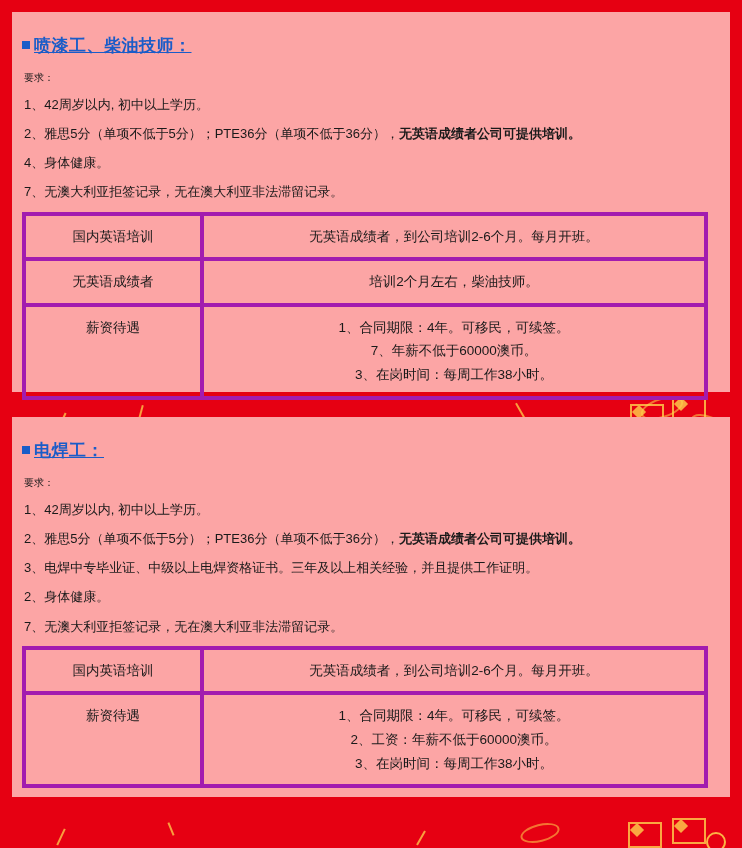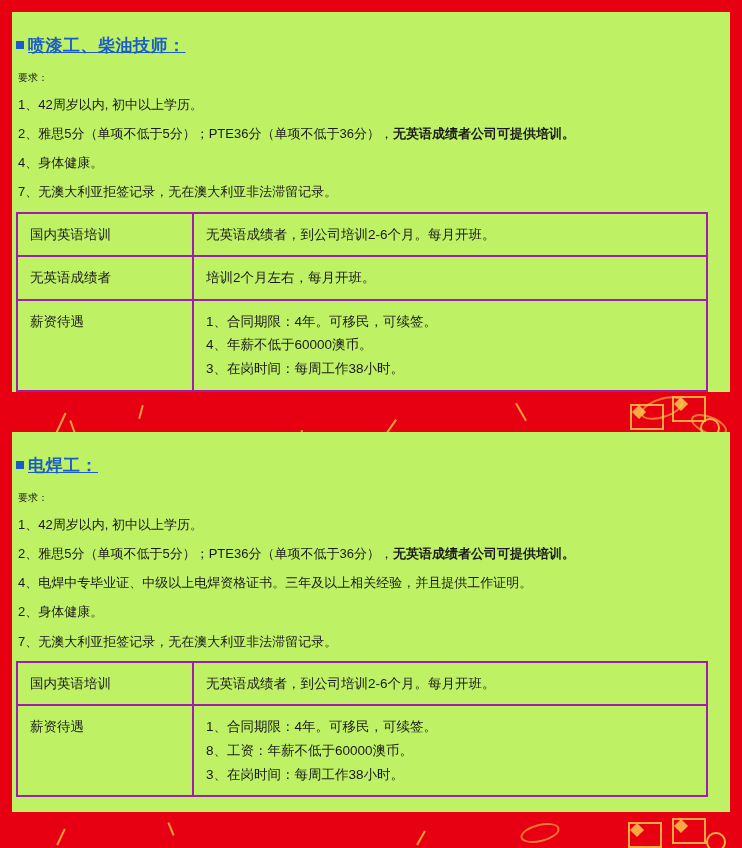--- a/index.html
+++ b/index.html
@@ -22,27 +22,27 @@
     pointer-events: none;
   }
   .page {
     position: relative;
     width: 742px;
     height: 848px;
     box-sizing: border-box;
     padding: 0 12px;
   }
   .card {
-    background: #bef264;
+    background: #fca5a5;
     box-sizing: border-box;
-    padding: 18px 22px 22px 4px;
+    padding: 18px 22px 22px 10px;
     position: relative;
   }
   .card.first { margin-top: 12px; height: 380px; }
-  .card.second { margin-top: 40px; height: 380px; }
+  .card.second { margin-top: 25px; height: 380px; }
 
   .section-title {
     color: #1a5cc8;
     font-size: 17px;
     font-weight: bold;
     margin: 4px 0 14px 0;
     letter-spacing: 0.5px;
   }
   .section-title .bullet {
     display: inline-block;
@@ -68,26 +68,27 @@
   .req-item .strong {
     font-weight: bold;
   }
   table.info {
     width: 100%;
     border-collapse: collapse;
     margin-top: 6px;
     table-layout: fixed;
   }
   table.info td {
-    border: 2px solid #a21caf;
+    border: 4px solid #a21caf;
     padding: 9px 12px;
     font-size: 13.5px;
     color: #1a1a1a;
     vertical-align: top;
     line-height: 1.75;
+    text-align: center;
   }
   table.info td.key {
     width: 150px;
   }
   table.info td .line {
     display: block;
   }
   
   .spark {
     position: absolute;
@@ -163,60 +164,60 @@
       <tbody>
           <tr>
         <td class="key">国内英语培训</td>
         <td>
           <span class="line">无英语成绩者，到公司培训2-6个月。每月开班。</span>
         </td>
       </tr>
       <tr>
         <td class="key">无英语成绩者</td>
         <td>
-          <span class="line">培训2个月左右，每月开班。</span>
+          <span class="line">培训2个月左右，柴油技师。</span>
         </td>
       </tr>
       <tr>
         <td class="key">薪资待遇</td>
         <td>
           <span class="line">1、合同期限：4年。可移民，可续签。</span>
-          <span class="line">4、年薪不低于60000澳币。</span>
+          <span class="line">7、年薪不低于60000澳币。</span>
           <span class="line">3、在岗时间：每周工作38小时。</span>
         </td>
       </tr>
     </tbody>
       </table>
   </div>
 
   <div class="card second">
     <div class="section-title">
       <span class="bullet"></span><span class="title-text">电焊工：</span>
     </div>
     <div class="req-label">要求：</div>
 
     <div class="req-item"><span>1、42周岁以内, 初中以上学历。</span></div>
     <div class="req-item"><span>2、雅思5分（单项不低于5分）；PTE36分（单项不低于36分），</span><span class="strong">无英语成绩者公司可提供培训。</span></div>
-    <div class="req-item"><span>4、电焊中专毕业证、中级以上电焊资格证书。三年及以上相关经验，并且提供工作证明。</span></div>
+    <div class="req-item"><span>3、电焊中专毕业证、中级以上电焊资格证书。三年及以上相关经验，并且提供工作证明。</span></div>
     <div class="req-item"><span>2、身体健康。</span></div>
     <div class="req-item"><span>7、无澳大利亚拒签记录，无在澳大利亚非法滞留记录。</span></div>
 
     <table class="info">
       <tbody>
           <tr>
         <td class="key">国内英语培训</td>
         <td>
           <span class="line">无英语成绩者，到公司培训2-6个月。每月开班。</span>
         </td>
       </tr>
       <tr>
         <td class="key">薪资待遇</td>
         <td>
           <span class="line">1、合同期限：4年。可移民，可续签。</span>
-          <span class="line">8、工资：年薪不低于60000澳币。</span>
+          <span class="line">2、工资：年薪不低于60000澳币。</span>
           <span class="line">3、在岗时间：每周工作38小时。</span>
         </td>
       </tr>
     </tbody>
       </table>
   </div>
 
 </div>
 
 </body></html>

